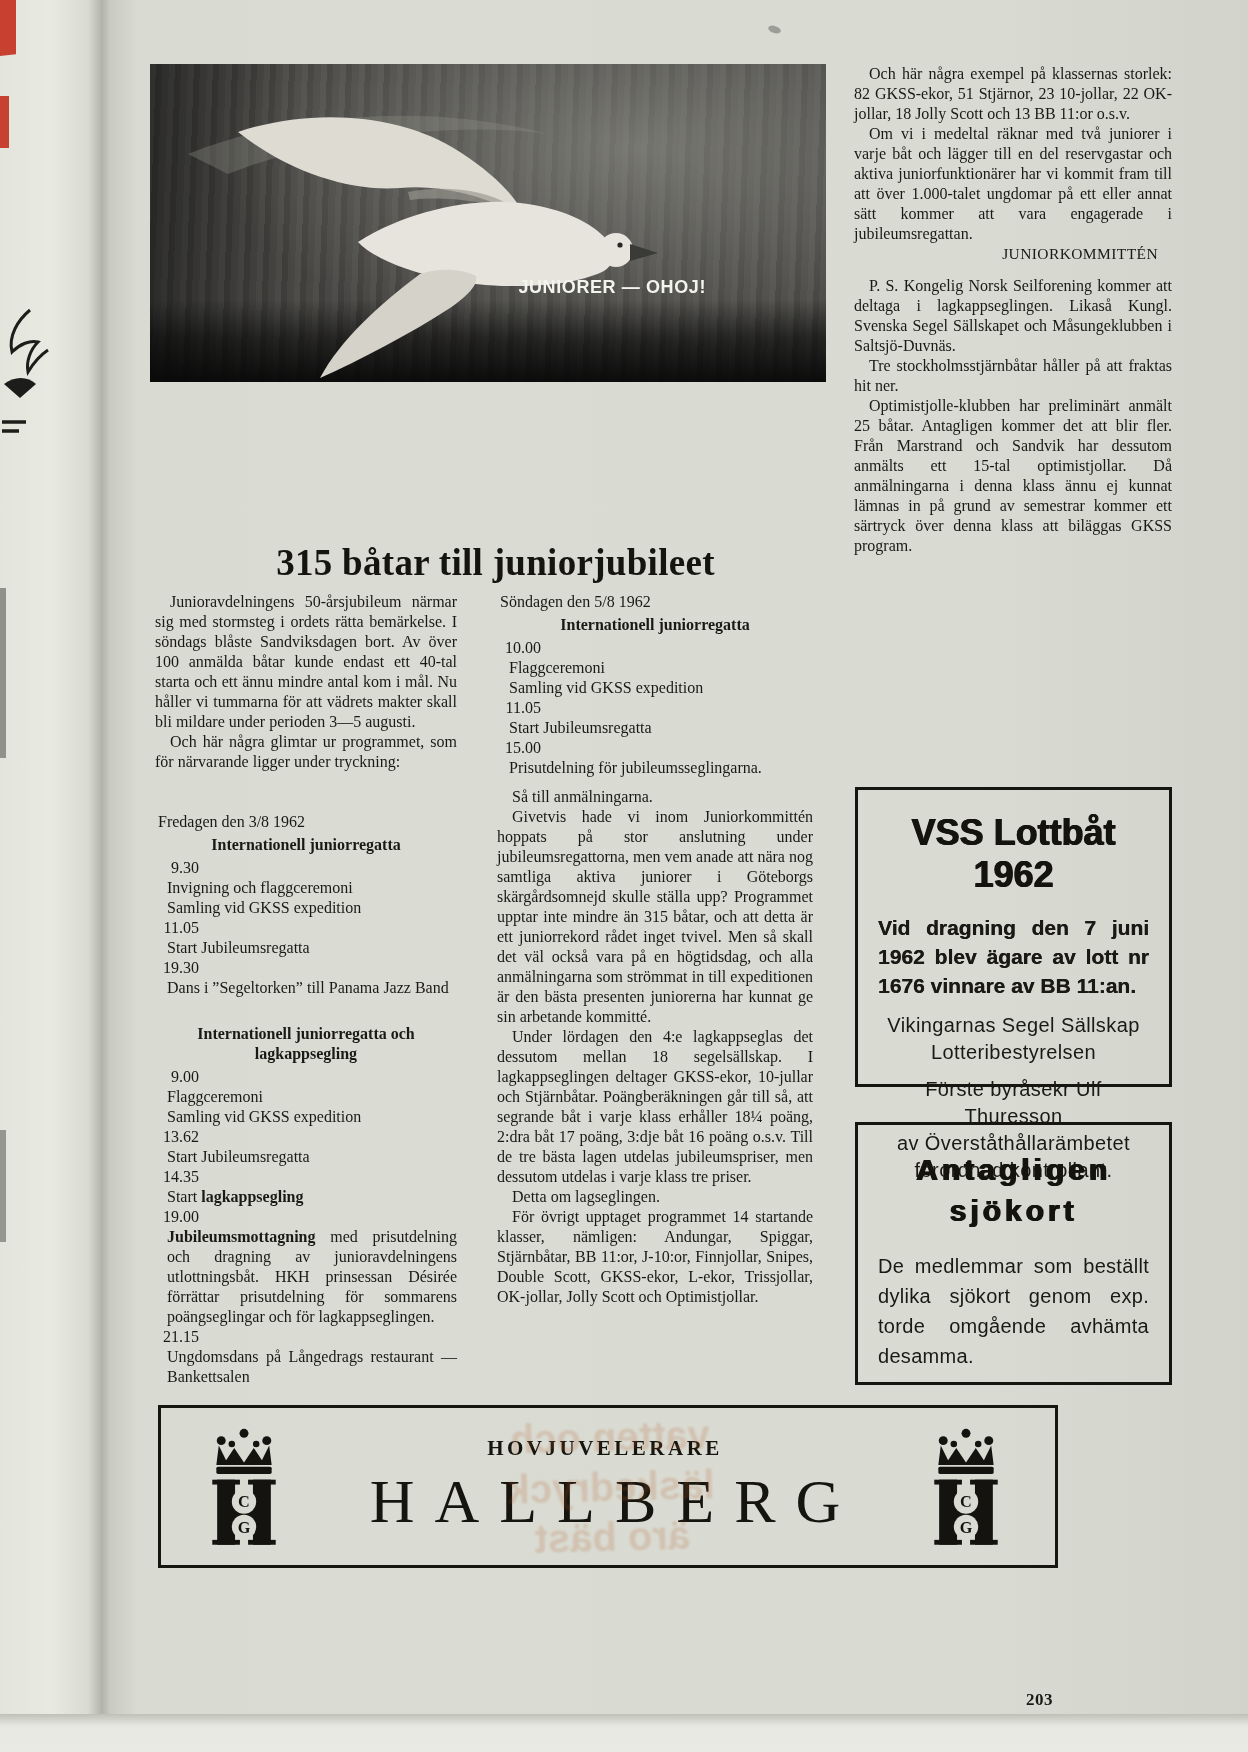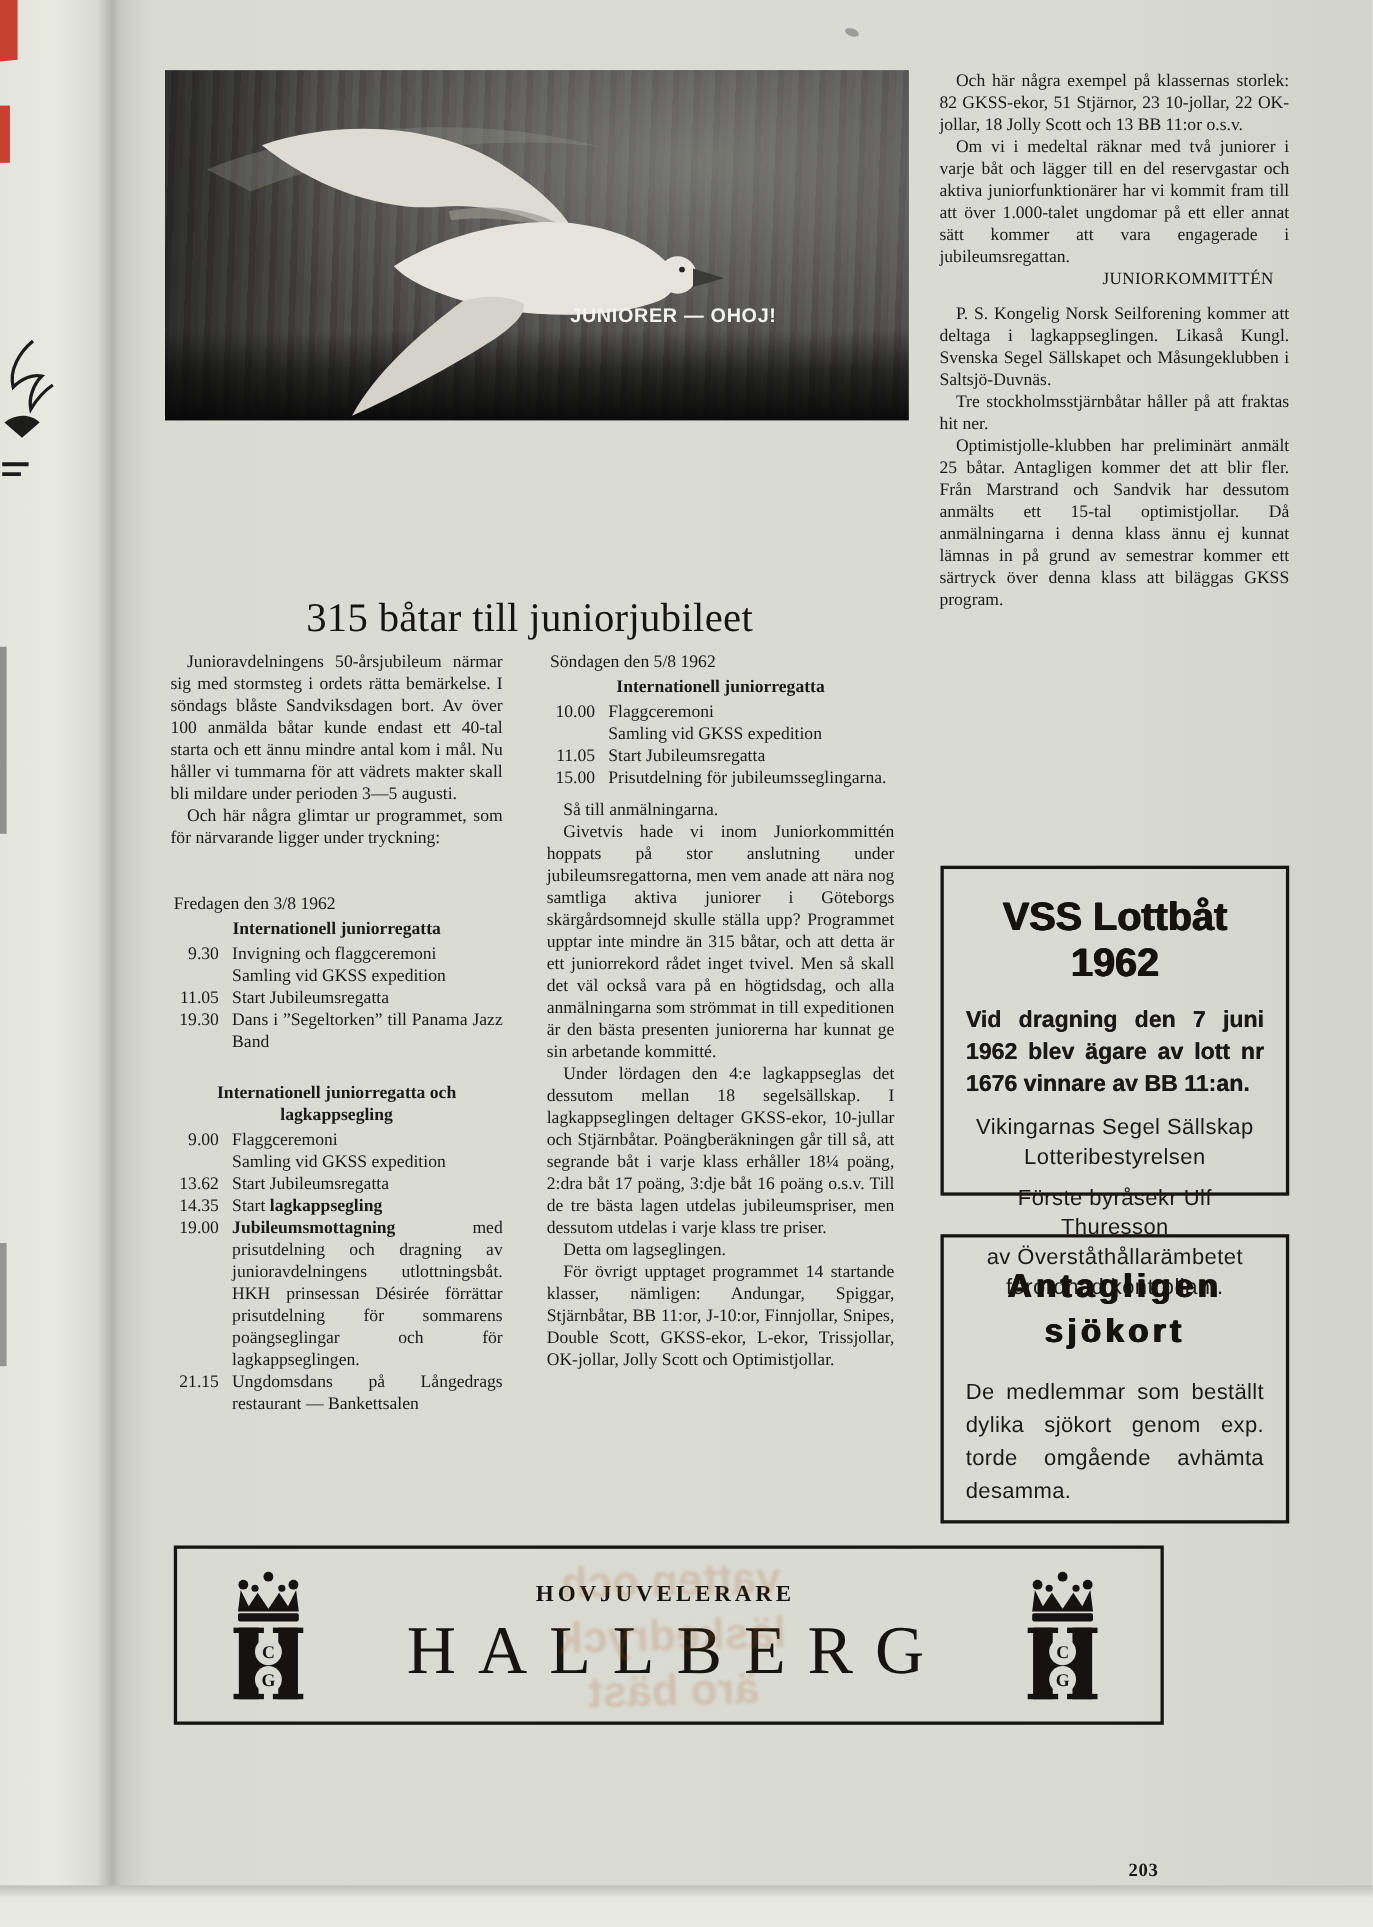--- a/index.html
+++ b/index.html
@@ -20,33 +20,33 @@
   .photo{position:absolute;left:150px;top:64px;width:676px;height:318px;overflow:hidden;
     background:
       linear-gradient(180deg,rgba(0,0,0,0) 74%,rgba(0,0,0,.5) 86%,rgba(6,6,6,.92) 100%),
       linear-gradient(90deg,rgba(0,0,0,.38) 0%,rgba(0,0,0,0) 22%),
       radial-gradient(ellipse at 72% 26%,rgba(168,168,160,.5),rgba(0,0,0,0) 62%),
       repeating-linear-gradient(92deg,#4d4d4a 0 6px,#403f3d 6px 12px,#484745 12px 19px),#434341;}
   .gull-svg{position:absolute;left:18px;top:28px;width:560px;height:300px;}
   .photo-caption{position:absolute;right:120px;bottom:84px;color:#f4f4ef;
     font-family:"Liberation Sans",sans-serif;font-weight:bold;font-size:18px;letter-spacing:.6px;}
   
-  .title{position:absolute;left:150px;top:516px;width:663px;text-align:center;
-    font-weight:normal;font-size:37px;letter-spacing:.3px;color:#16140e;}
+  .title{position:absolute;left:164px;top:516px;width:663px;text-align:center;
+    font-weight:bold;font-size:37px;letter-spacing:.3px;color:#16140e;}
   .col{position:absolute;font-size:16px;line-height:20px;text-align:justify;hyphens:auto;}
   .col-left{left:155px;top:592px;width:302px;}
   .col-mid{left:497px;top:592px;width:316px;}
   .col-right{left:854px;top:64px;width:318px;}
   .para{margin:0;text-indent:15px;}
   .sched{margin-top:40px;}
   .sched.second{margin-top:26px;}
   .sched.first{margin-top:0;}
   .sched-date{text-align:left;padding-left:3px;}
   .sched-head{font-weight:bold;text-align:center;margin:3px 0 3px;}
-  .srow{display:flex;}
+  .srow{display:flex;flex-direction:column;}
   .stime{width:44px;flex:none;text-align:right;}
   .stext{flex:1;margin-left:12px;text-align:justify;}
   .mid-paras{margin-top:9px;}
   .signature{text-align:right;padding-right:14px;letter-spacing:.4px;font-size:15.5px;}
   .ps-paras{margin-top:12px;}
   
   .box{position:absolute;left:855px;width:317px;border:3px solid #16150f;box-sizing:border-box;}
   .vss-box{top:787px;height:300px;padding:16px 19px 0;}
   .vss-title{font-family:"Liberation Sans",sans-serif;font-weight:bold;font-size:36px;text-align:center;
     letter-spacing:0;text-shadow:.8px 0 currentColor,-.4px 0 currentColor;color:#14130e;margin-top:6px;}

